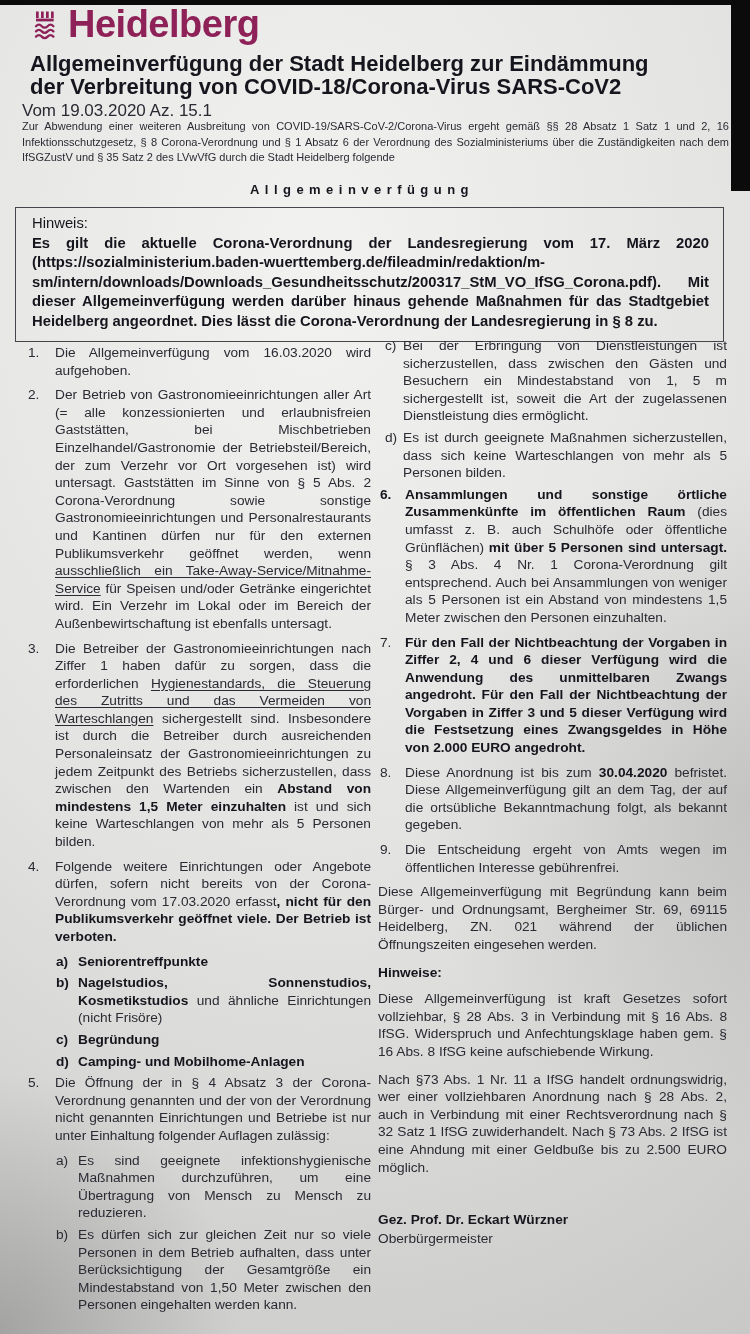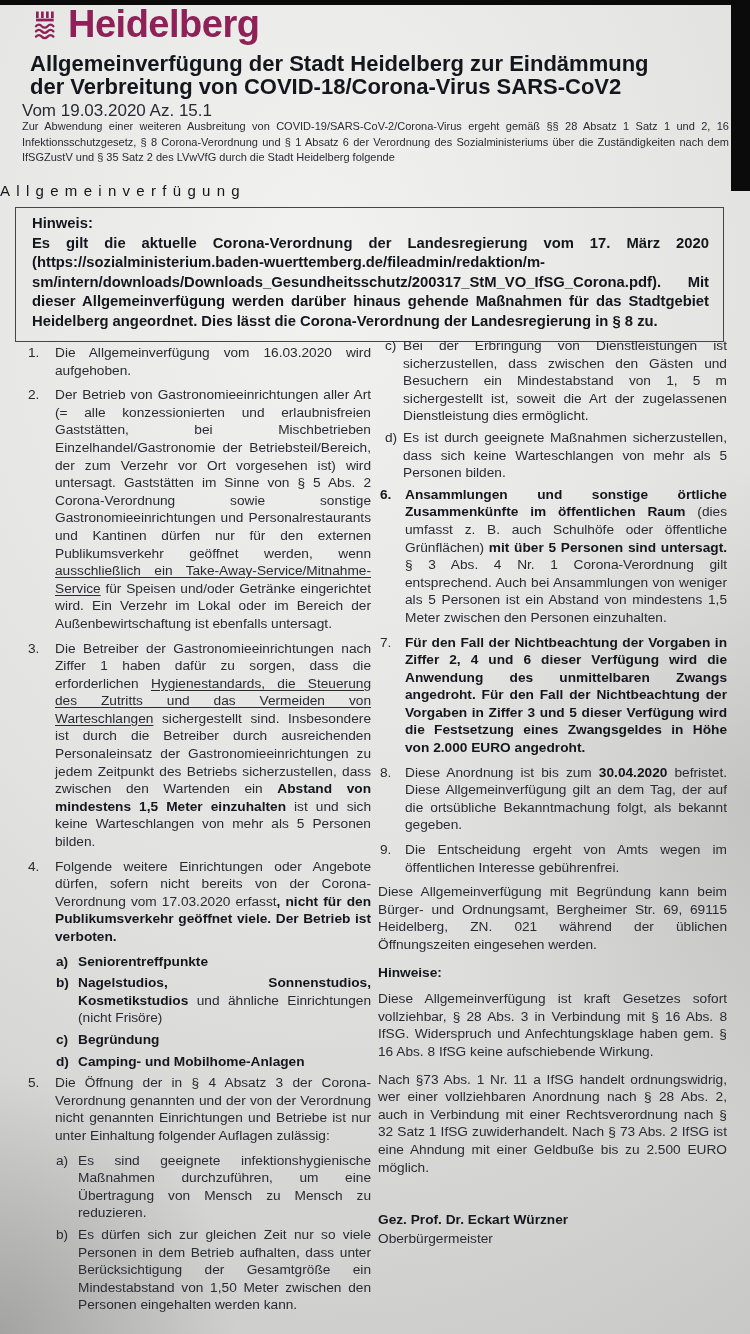--- a/index.html
+++ b/index.html
@@ -24,28 +24,28 @@
   .logo-row{position:absolute;left:33px;top:7px;display:flex;align-items:flex-start}
   .logo-icon{width:26px;height:30px;margin-top:3px}
   .logo-text{color:var(--brand);font-size:38px;font-weight:700;letter-spacing:-.5px;margin-left:9px;line-height:34px}
 
   .doc-title{position:absolute;left:30px;top:52px;width:690px;text-align:left;
     color:var(--title);font-size:22px;font-weight:700;line-height:23px}
 
   .date-ref{position:absolute;left:22px;top:103px;font-size:17px;line-height:15px}
   .intro{position:absolute;left:22px;top:119px;width:707px;font-size:11px;line-height:15.7px;text-align:justify}
 
-  .section-heading{position:absolute;left:0;top:182px;width:724px;
-    color:var(--title);font-size:15px;font-weight:400;letter-spacing:.42em}
+  .section-heading{position:absolute;left:0;top:182px;width:724px;text-align:center;
+    color:var(--title);font-size:13px;font-weight:700;letter-spacing:.42em}
 
   .notice-box{position:absolute;left:15px;top:207px;width:709px;min-height:123px;
     border:1.5px solid var(--box_border);padding:6px 14px 9px 16px;
     font-size:14.8px;font-weight:700;line-height:19.6px;color:var(--title);text-align:justify;
     overflow-wrap:break-word;word-break:break-word}
-  .notice-label{font-weight:700}
+  .notice-label{font-weight:400}
 
   .col{position:absolute;width:349px;font-size:13.7px;line-height:17.6px;text-align:justify;
     hyphens:auto;-webkit-hyphens:auto}
   .col-left{left:22px;top:344px}
   .col-right{left:378px;top:337px}
 
   .block{margin-bottom:7px}
   .item,.sub{display:flex}
   .marker{flex:0 0 33px;padding-left:6px;text-align:left}
   .col-right .item .marker{flex:0 0 27px;padding-left:2px}

